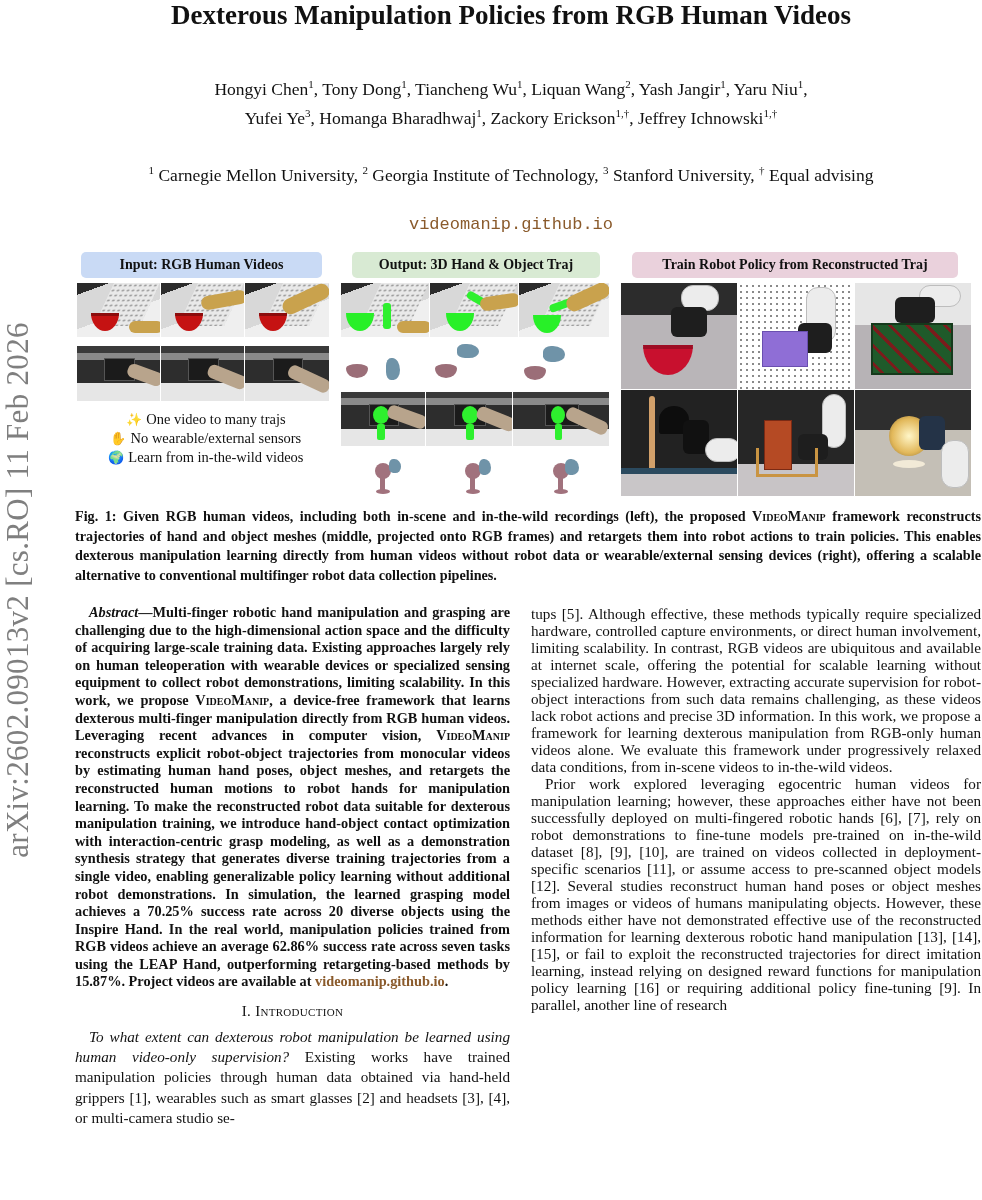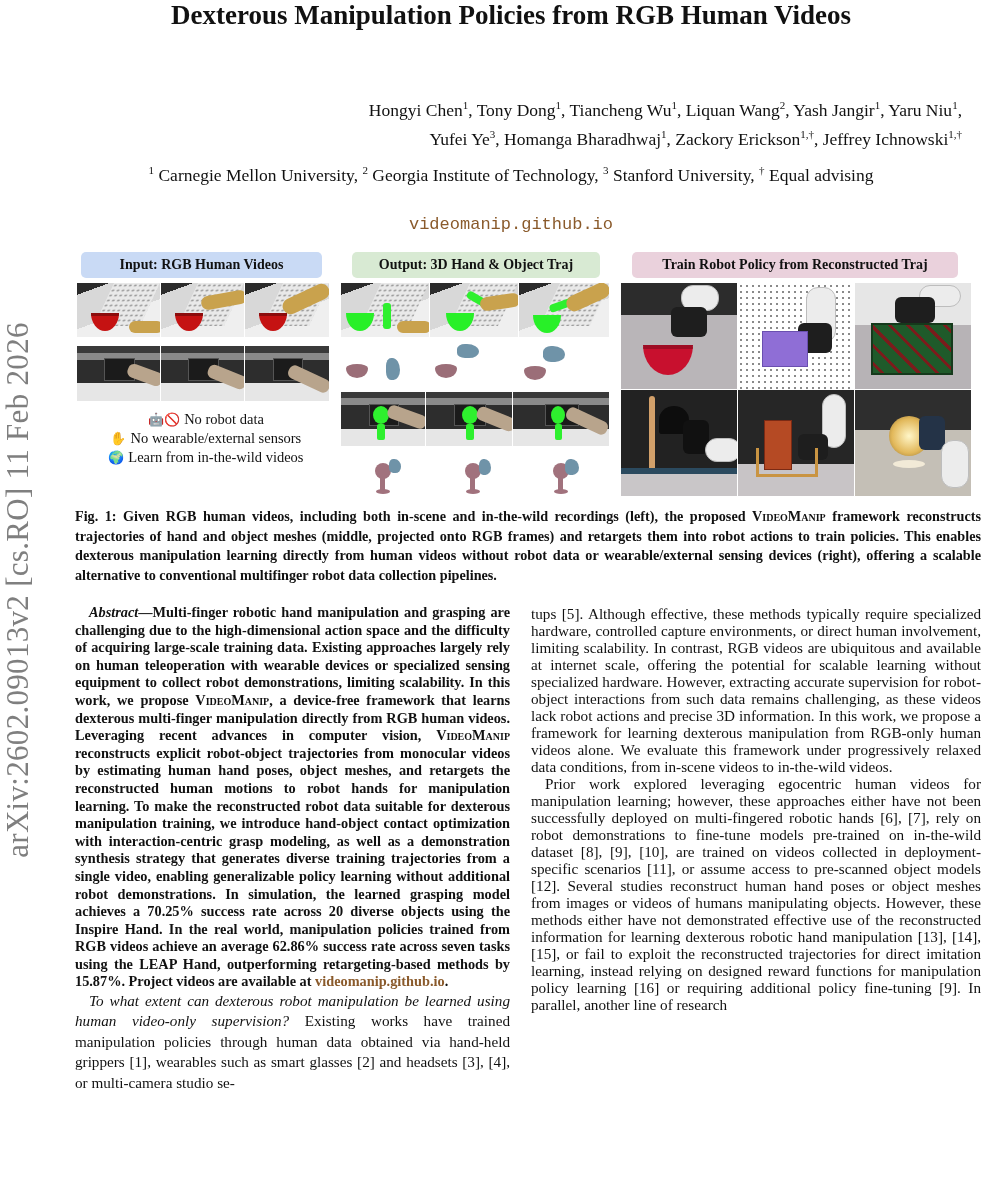--- a/index.html
+++ b/index.html
@@ -6,21 +6,21 @@
   body { width:982px; height:1200px; position:relative; overflow:hidden;
          font-family:"Liberation Serif", "DejaVu Serif", serif; color:#111; }
 
   .arxiv-stamp { position:absolute; left:-320px; top:570px; width:680px; height:40px;
     transform:rotate(-90deg); transform-origin:center center;
     font-family:"Liberation Serif", serif; font-size:31px; color:#7f7f7f;
     text-align:center; letter-spacing:0.3px; white-space:nowrap; }
 
   .title { position:absolute; left:60px; width:902px; top:-2px; text-align:center;
     font-weight:bold; font-size:27px; line-height:35px; }
-  .authors { position:absolute; left:60px; width:902px; top:93px; text-align:right;
+  .authors { position:absolute; left:60px; width:902px; top:72px; text-align:center;
     font-size:17.5px; line-height:24px; }
   .authors sup, .affil sup { font-size:11px; }
   .affil { position:absolute; left:60px; width:902px; top:164px; text-align:center; font-size:17.5px; }
   .url { position:absolute; left:60px; width:902px; top:215px; text-align:center;
     font-family:"Liberation Mono", "DejaVu Sans Mono", monospace; font-size:17px; color:#8a5a2b; }
 
   
   .fig-label { position:absolute; height:26px; border-radius:5px; text-align:center;
     font-weight:bold; font-size:14px; line-height:26px; }
   .lbl-input { left:81px; top:252px; width:241px; background:#c9daf5; }
@@ -139,21 +139,21 @@
       <div class="monitor"></div>
       <div class="arm-tan" style="left:46px; top:24px; width:40px; height:14px; transform:rotate(22deg);"></div>
     </div>
   <div class="frame office-scene" style="left:168px; width:84px;">
       <div class="monitor"></div>
       <div class="arm-tan" style="left:42px; top:26px; width:44px; height:14px; transform:rotate(25deg);"></div>
     </div>
 </div>
 
 <div class="features">
-  <div><span class="feat-emoji">🤖🚫</span> <span>No robot data</span></div>
+  <div><span class="feat-emoji">✨</span> <span>One video to many trajs</span></div>
   <div><span class="feat-emoji">✋</span> <span>No wearable/external sensors</span></div>
   <div><span class="feat-emoji">🌍</span> <span>Learn from in-the-wild videos</span></div>
 </div>
 
 <div class="panel" style="left:341px; top:283px; width:268px; height:54px;">
   <div class="frame lab-scene" style="left:0; width:88px;">
       <div class="pegboard"></div>
       <div class="bowl-green" style="left:5px; top:30px;"></div>
       <div style="position:absolute; left:42px; top:20px; width:8px; height:26px; background:#2ef02e; border-radius:3px;"></div>
       <div class="arm" style="left:56px; top:38px; width:34px; height:12px;"></div>
@@ -261,19 +261,20 @@
 </div>
 
 <div class="caption">
   <span>Fig. 1: Given RGB human videos, including both in-scene and in-the-wild recordings (left), the proposed </span><span class="sc">VideoManip</span><span> framework reconstructs trajectories of hand and object meshes (middle, projected onto RGB frames) and retargets them into robot actions to train policies. This enables dexterous manipulation learning directly from human videos without robot data or wearable/external sensing devices (right), offering a scalable alternative to conventional multifinger robot data collection pipelines.</span>
 </div>
 
 <div class="col-left">
   <div class="abstract" style="text-indent:14px;">
     <span class="ab-label">Abstract</span><span>—</span><span>Multi-finger robotic hand manipulation and grasping are challenging due to the high-dimensional action space and the difficulty of acquiring large-scale training data. Existing approaches largely rely on human teleoperation with wearable devices or specialized sensing equipment to collect robot demonstrations, limiting scalability. In this work, we propose </span><span class="sc">VideoManip</span><span>, a device-free framework that learns dexterous multi-finger manipulation directly from RGB human videos. Leveraging recent advances in computer vision, </span><span class="sc">VideoManip</span><span> reconstructs explicit robot-object trajectories from monocular videos by estimating human hand poses, object meshes, and retargets the reconstructed human motions to robot hands for manipulation learning. To make the reconstructed robot data suitable for dexterous manipulation training, we introduce hand-object contact optimization with interaction-centric grasp modeling, as well as a demonstration synthesis strategy that generates diverse training trajectories from a single video, enabling generalizable policy learning without additional robot demonstrations. In simulation, the learned grasping model achieves a 70.25% success rate across 20 diverse objects using the Inspire Hand. In the real world, manipulation policies trained from RGB videos achieve an average 62.86% success rate across seven tasks using the LEAP Hand, outperforming retargeting-based methods by 15.87%. Project videos are available at </span><span class="link-brown">videomanip.github.io</span><span>.</span>
   </div>
+  <div class="section-head sc">I. Introduction</div>
   <p class="intro-p" style="text-align:justify;"><em>To what extent can dexterous robot manipulation be learned using human video-only supervision?</em><span> Existing works have trained manipulation policies through human data obtained via hand-held grippers [1], wearables such as smart glasses [2] and headsets [3], [4], or multi-camera studio se-</span></p>
 </div>
 
 <div class="col-right">
   <p>tups [5]. Although effective, these methods typically require specialized hardware, controlled capture environments, or direct human involvement, limiting scalability. In contrast, RGB videos are ubiquitous and available at internet scale, offering the potential for scalable learning without specialized hardware. However, extracting accurate supervision for robot-object interactions from such data remains challenging, as these videos lack robot actions and precise 3D information. In this work, we propose a framework for learning dexterous manipulation from RGB-only human videos alone. We evaluate this framework under progressively relaxed data conditions, from in-scene videos to in-the-wild videos.</p>
   <p class="indent">Prior work explored leveraging egocentric human videos for manipulation learning; however, these approaches either have not been successfully deployed on multi-fingered robotic hands [6], [7], rely on robot demonstrations to fine-tune models pre-trained on in-the-wild dataset [8], [9], [10], are trained on videos collected in deployment-specific scenarios [11], or assume access to pre-scanned object models [12]. Several studies reconstruct human hand poses or object meshes from images or videos of humans manipulating objects. However, these methods either have not demonstrated effective use of the reconstructed information for learning dexterous robotic hand manipulation [13], [14], [15], or fail to exploit the reconstructed trajectories for direct imitation learning, instead relying on designed reward functions for manipulation policy learning [16] or requiring additional policy fine-tuning [9]. In parallel, another line of research</p>
 </div>
 
 </body></html>

